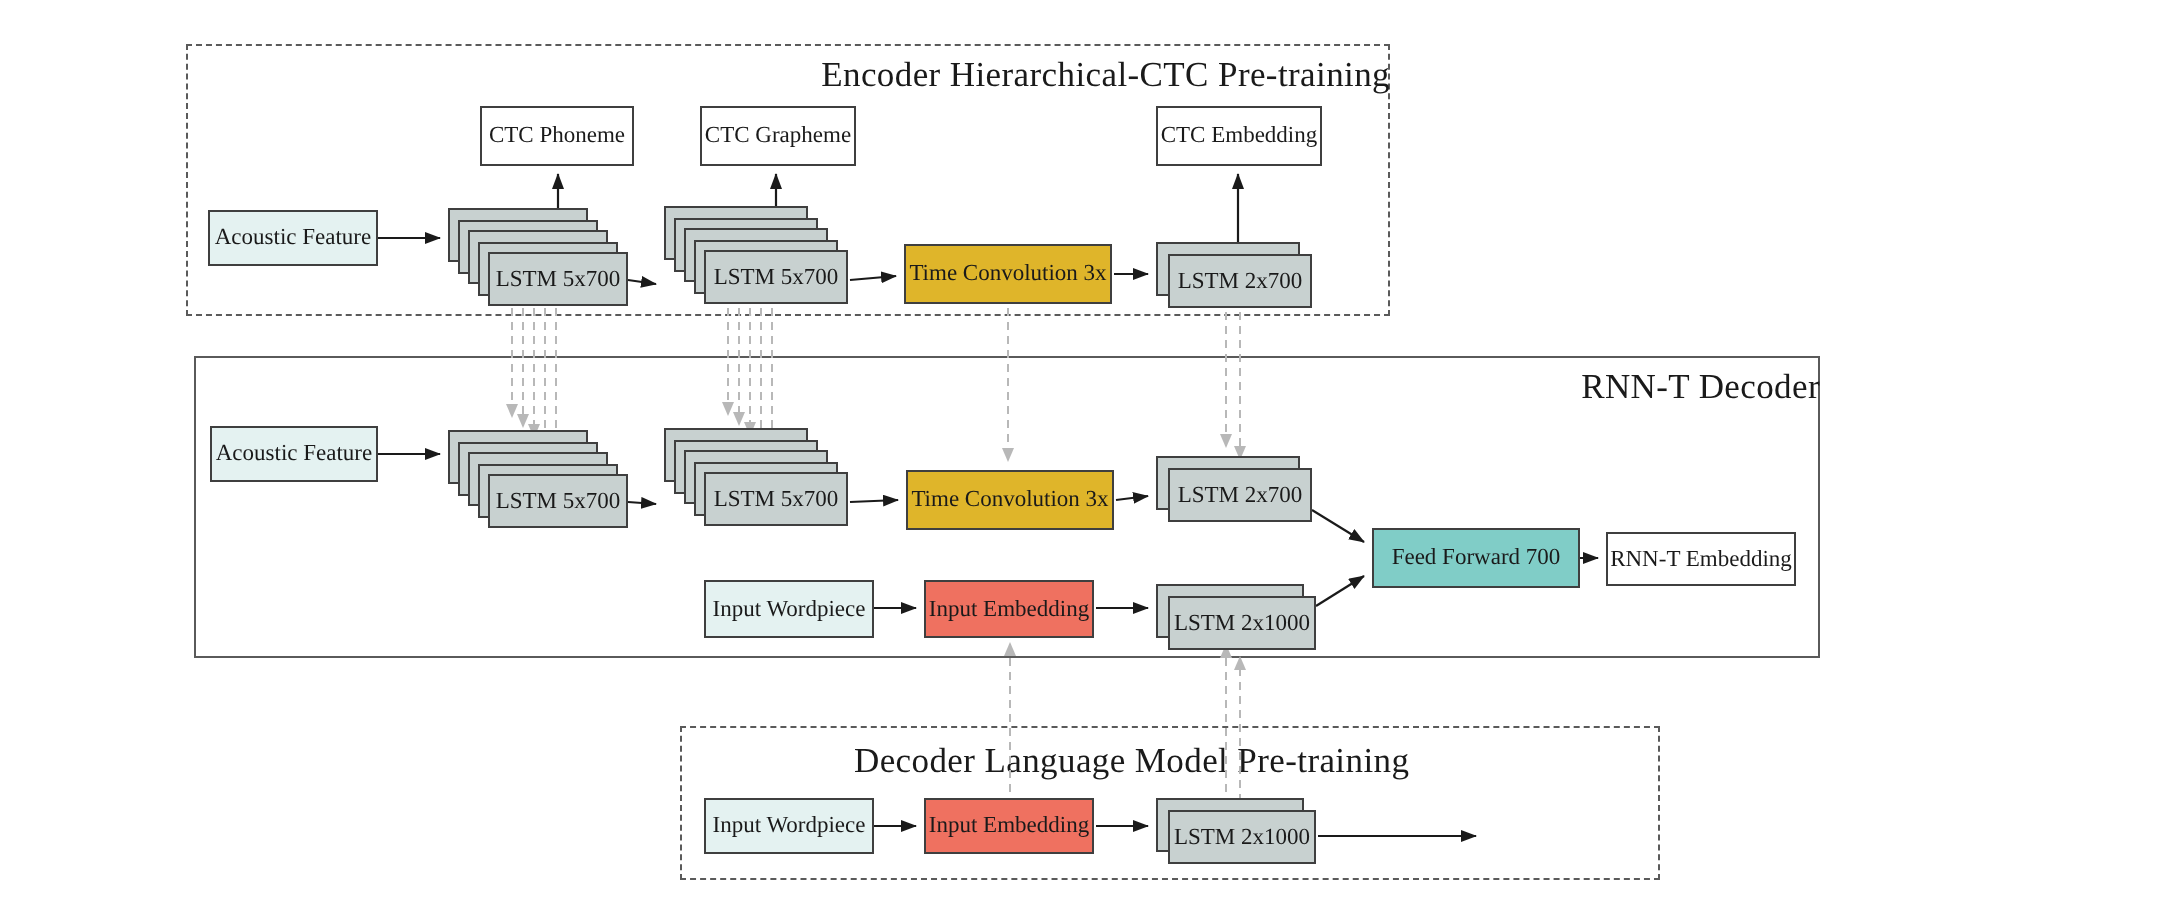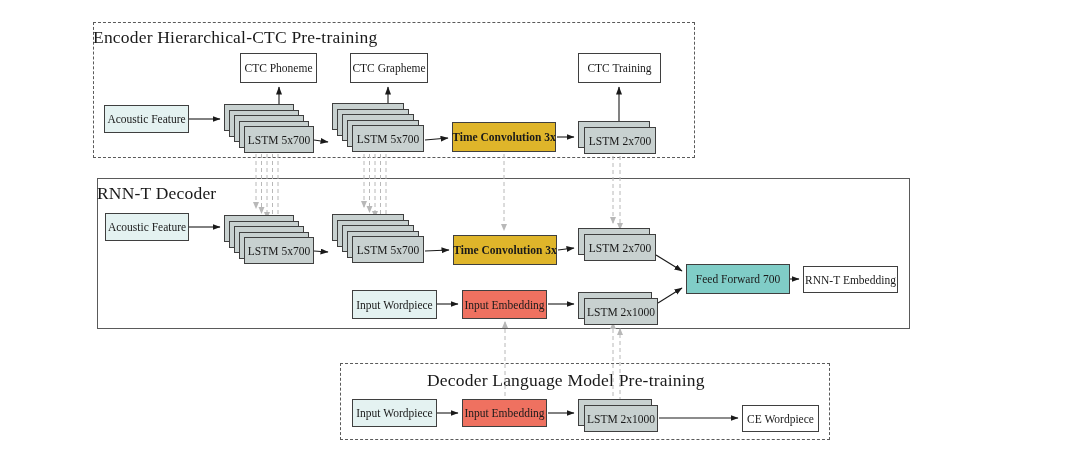--- a/index.html
+++ b/index.html
@@ -2,26 +2,26 @@
 <html style="--feature-box: #e4f2f1; --lstm-box: #c8d1d0; --conv-box: #dfb52a; --embedding-box: #ef7160; --feedforward-box: #80cdc7; --output-box: #ffffff; --box-border: #3f3f3f; --section-border: #5a5a5a; --arrow: #1a1a1a; --transfer-arrow: #b8b8b8; --text: #1a1a1a;"><head>
 <meta charset="utf-8">
 <style>
   html,body{margin:0;padding:0;background:#ffffff;}
   .canvas{position:relative;width:1080px;height:457px;background:#ffffff;overflow:hidden;
           font-family:"Liberation Serif","DejaVu Serif",serif;color:var(--text,#1a1a1a);}
   .sec{position:absolute;box-sizing:border-box;background:transparent;}
   .sec.dashed{border:1.6px dashed var(--section-border,#5a5a5a);}
   .sec.solid{border:1.2px solid var(--section-border,#5a5a5a);}
   .sec-title{position:absolute;font-size:17.5px;letter-spacing:.2px;white-space:nowrap;}
-  .sec-title.centered{text-align:left;}
+  .sec-title.centered{text-align:right;}
   .node{position:absolute;box-sizing:border-box;border:1px solid var(--box-border,#3f3f3f);
         display:flex;align-items:center;justify-content:center;font-size:11.5px;
         white-space:nowrap;background:var(--output-box,#fff);}
   .c-feature{background:var(--feature-box,#e4f2f1);}
-  .c-conv{background:var(--conv-box,#dfb52a);font-weight:bold;}
+  .c-conv{background:var(--conv-box,#dfb52a);}
   .c-embed{background:var(--embedding-box,#ef7160);}
   .c-ff{background:var(--feedforward-box,#80cdc7);}
   .stack{position:absolute;}
   .layer{position:absolute;box-sizing:border-box;width:70px;height:27px;
          border:1px solid var(--box-border,#3f3f3f);background:var(--lstm-box,#c8d1d0);
          display:flex;align-items:center;justify-content:center;font-size:11.5px;white-space:nowrap;}
   .stack5 .layer:nth-child(1){left:0;top:0}
   .stack5 .layer:nth-child(2){left:5px;top:5.5px}
   .stack5 .layer:nth-child(3){left:10px;top:11px}
   .stack5 .layer:nth-child(4){left:15px;top:16.5px}
@@ -107,21 +107,21 @@
     </g>
     <g>
       <line class="tl" marker-end="url(#mG)" x1="613" y1="396" x2="613" y2="323"></line>
       <line class="tl" marker-end="url(#mG)" x1="620" y1="401" x2="620" y2="329"></line>
     </g>
   </svg>
 
   <div class="node c-feature" style="left:104px;top:105px;width:85px;height:28px">Acoustic Feature</div>
   <div class="node" style="left:350px;top:53px;width:78px;height:30px">CTC Grapheme</div>
   <div class="node" style="left:240px;top:53px;width:77px;height:30px">CTC Phoneme</div>
-  <div class="node" style="left:578px;top:53px;width:83px;height:30px">CTC Training</div>
+  <div class="node" style="left:578px;top:53px;width:83px;height:30px">CTC Embedding</div>
   <div class="stack stack5" style="left:224px;top:104px;width:90px;height:49px">
     <div class="layer"></div>
     <div class="layer"></div>
     <div class="layer"></div>
     <div class="layer"></div>
     <div class="layer">LSTM 5x700</div>
   </div>
   <div class="stack stack5 w72" style="left:332px;top:103px;width:92px;height:49px">
     <div class="layer"></div>
     <div class="layer"></div>
@@ -163,15 +163,14 @@
     <div class="layer"></div>
     <div class="layer">LSTM 2x1000</div>
   </div>
 
   <div class="node c-feature" style="left:352px;top:399px;width:85px;height:28px">Input Wordpiece</div>
   <div class="node c-embed" style="left:462px;top:399px;width:85px;height:28px">Input Embedding</div>
   <div class="stack stack2 w74" style="left:578px;top:399px;width:80px;height:33px">
     <div class="layer"></div>
     <div class="layer">LSTM 2x1000</div>
   </div>
-  <div class="node" style="left:742px;top:405px;width:77px;height:27px">CE Wordpiece</div>
 
 </div>
 
 </body></html>

